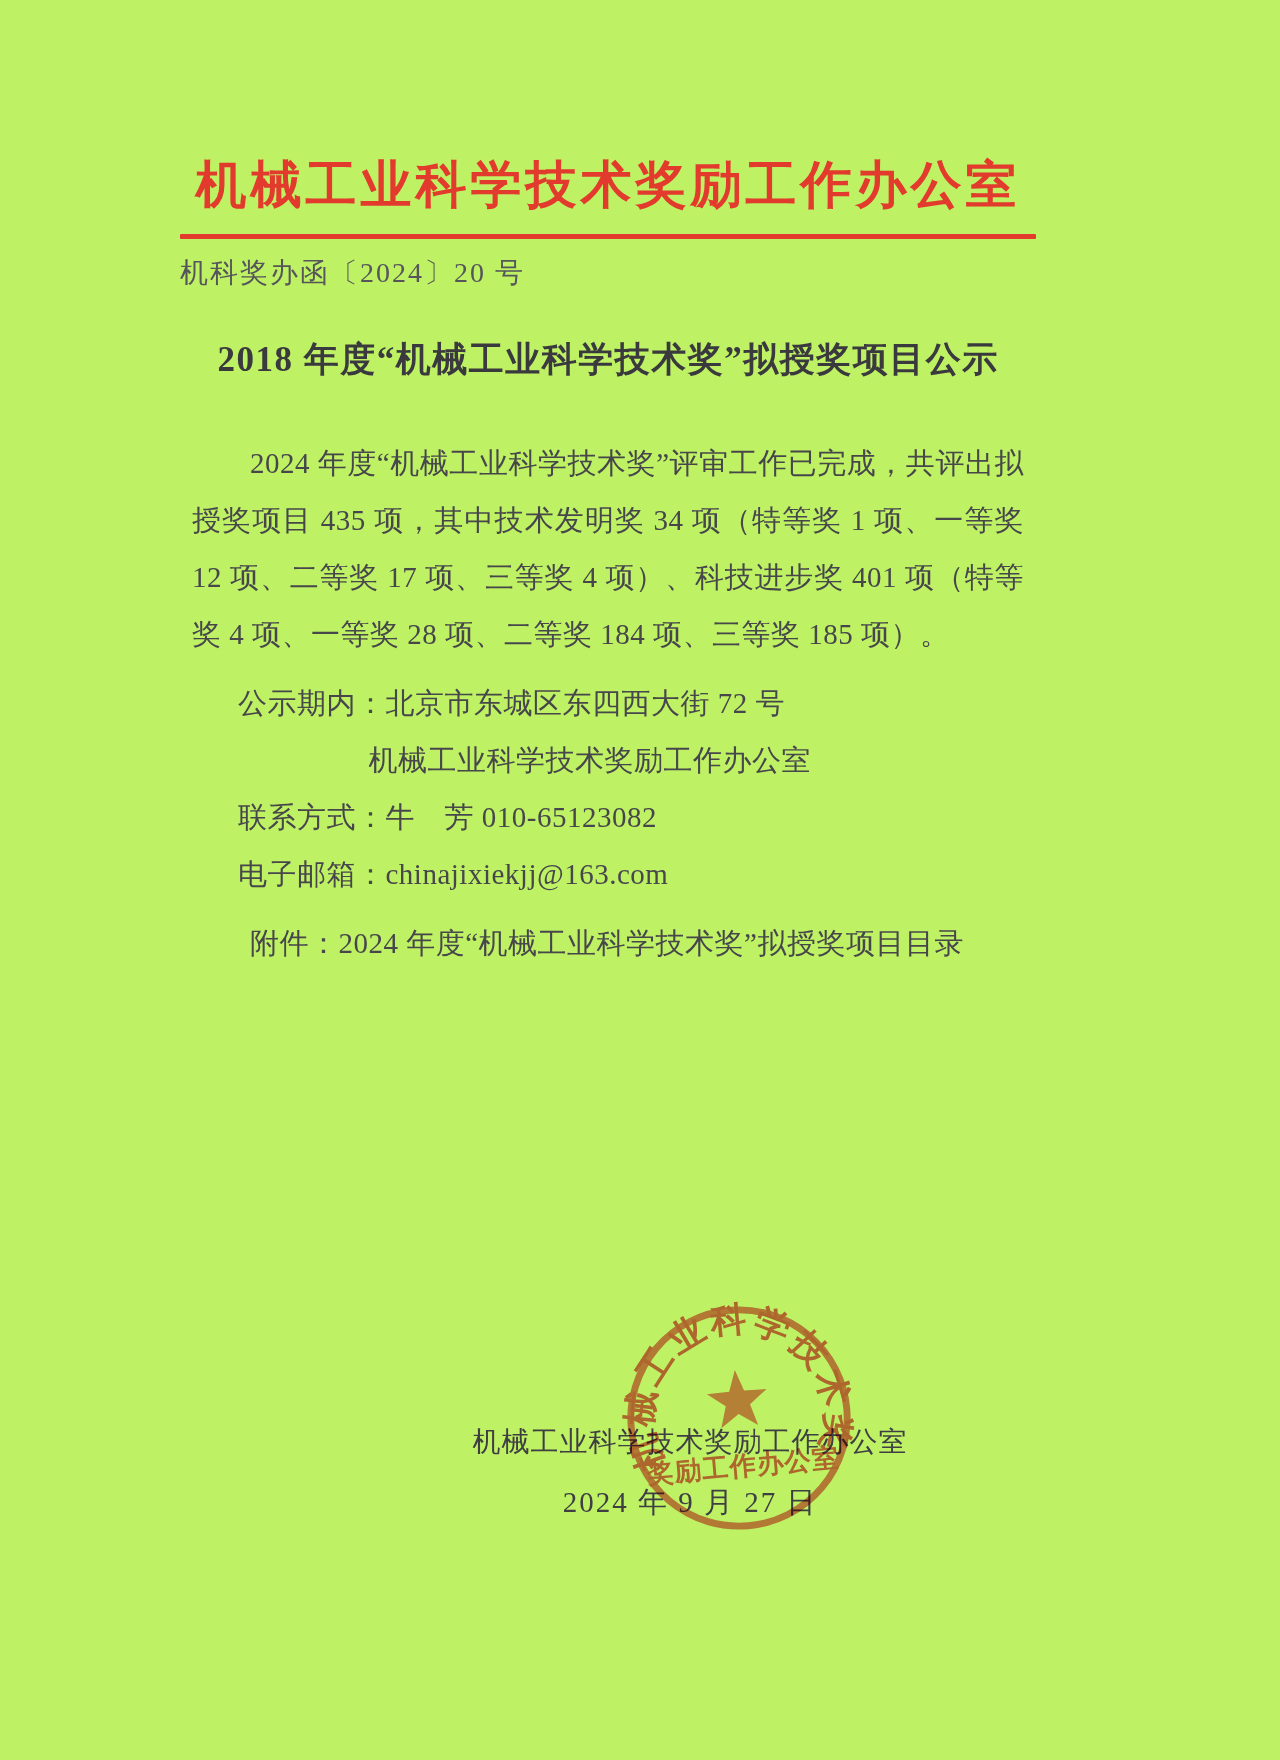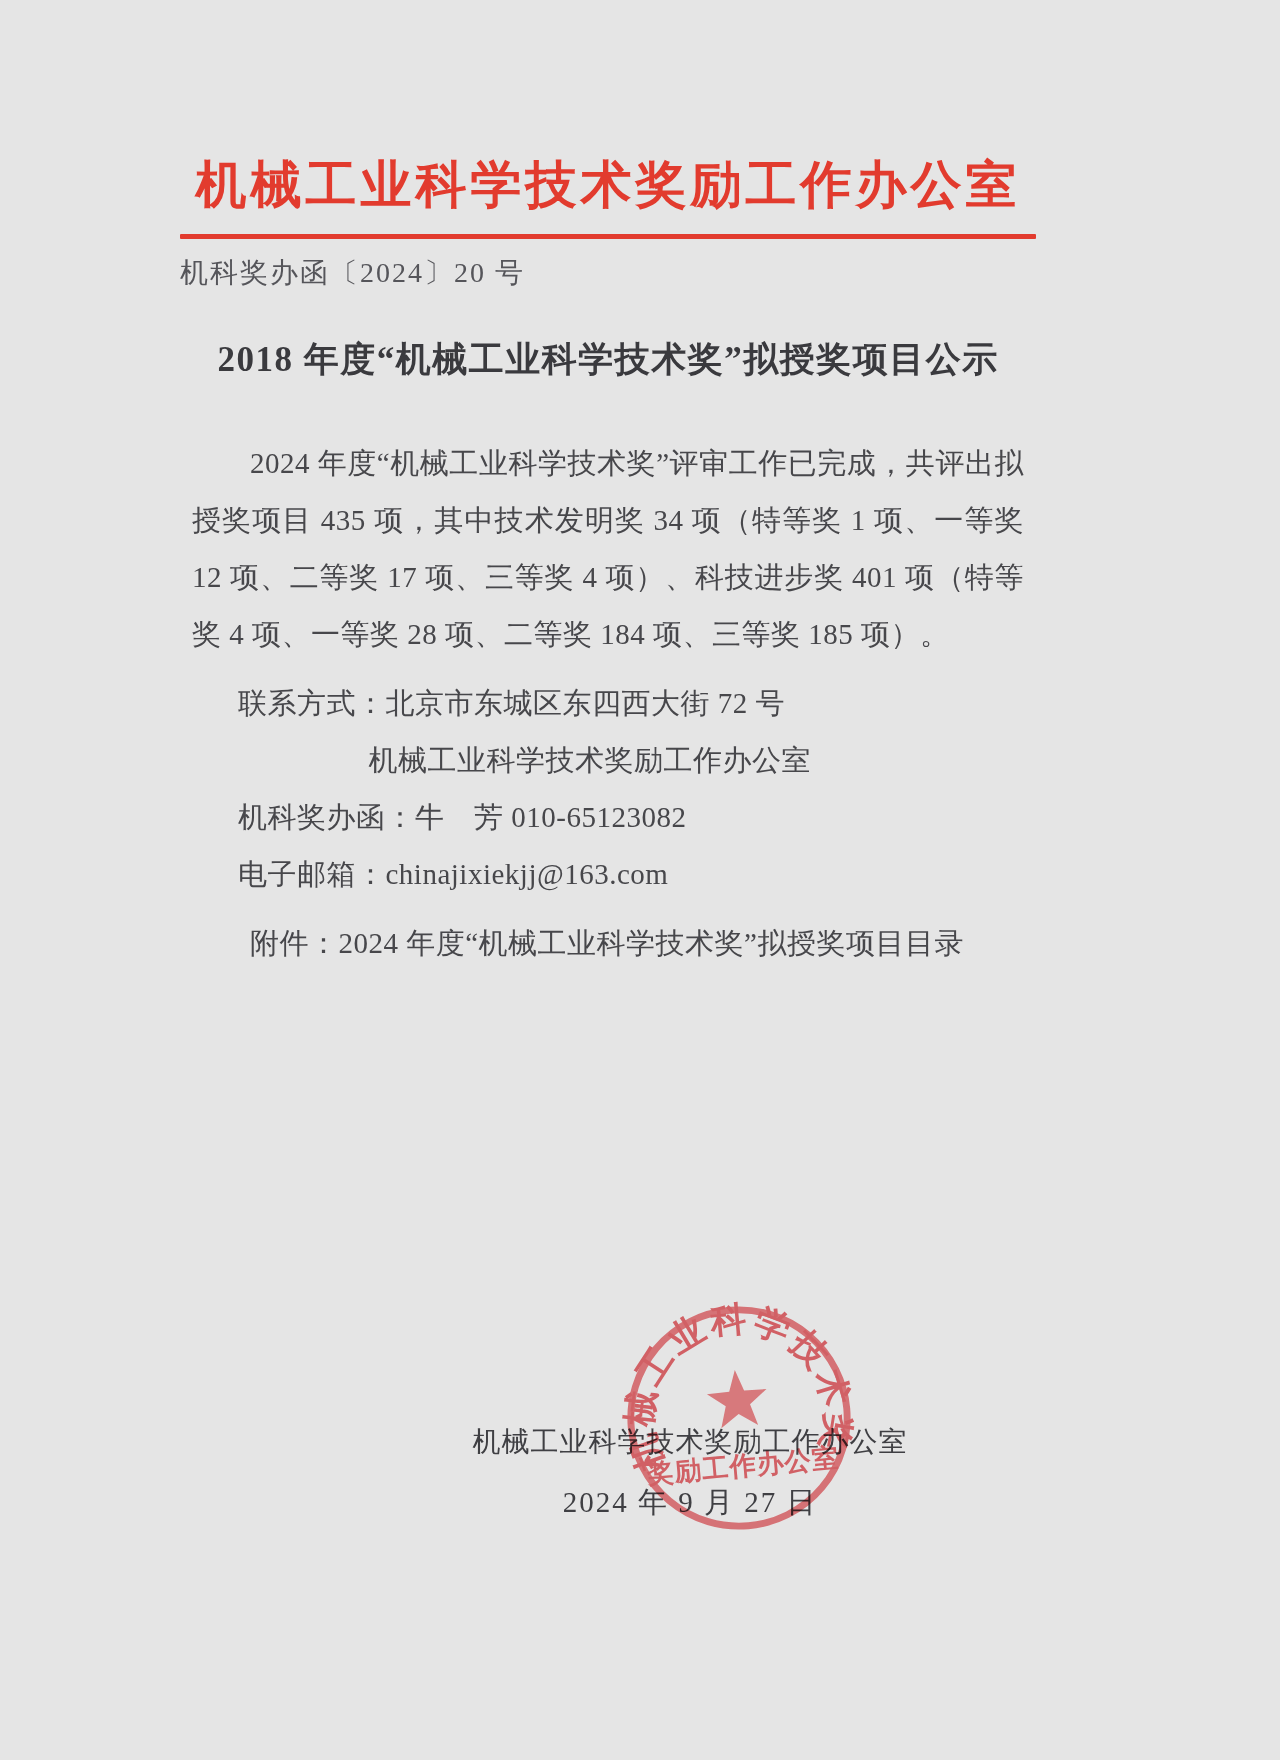--- a/index.html
+++ b/index.html
@@ -1,19 +1,19 @@
 <!DOCTYPE html>
 <html><head>
 <meta charset="utf-8">
 <style>
   html,body{margin:0;padding:0;background:#ffffff;}
   .page{
     position:relative;
     width:1280px;height:1760px;
-    background:#e5e5e5;
+    background:#bef264;
     overflow:hidden;
     font-family:"Liberation Serif","DejaVu Serif",serif;
     color:#47474b;
   }
   .content{
     position:absolute;left:180px;top:0;width:856px;
   }
   .letterhead{padding-top:152px;}
   .org-title{
     font-size:51px;font-weight:bold;line-height:66px;
@@ -66,25 +66,25 @@
       <div class="doc-no">机科奖办函〔2024〕20 号</div>
     </div>
 
     <h1 class="doc-title">2018 年度“机械工业科学技术奖”拟授奖项目公示</h1>
 
     <div class="body-text">
       <p>2024 年度“机械工业科学技术奖”评审工作已完成，共评出拟授奖项目 435 项，其中技术发明奖 34 项（特等奖 1 项、一等奖 12 项、二等奖 17 项、三等奖 4 项）、科技进步奖 401 项（特等奖 4 项、一等奖 28 项、二等奖 184 项、三等奖 185 项）。</p>
 
       <div class="contact">
         <div class="line indent-2">
-          <span>联系方式：</span><span>北京市东城区东四西大街 72 号</span>
+          <span>公示期内：</span><span>北京市东城区东四西大街 72 号</span>
         </div>
         <div class="line indent-65">机械工业科学技术奖励工作办公室</div>
         <div class="line indent-2">
-          <span>机科奖办函：</span><span>牛　芳 010-65123082</span>
+          <span>联系方式：</span><span>牛　芳 010-65123082</span>
         </div>
         <div class="line indent-2">
           <span>电子邮箱：</span><span>chinajixiekjj@163.com</span>
         </div>
       </div>
 
       <p class="attachment">附件：2024 年度“机械工业科学技术奖”拟授奖项目目录</p>
     </div>
 
   </div>

